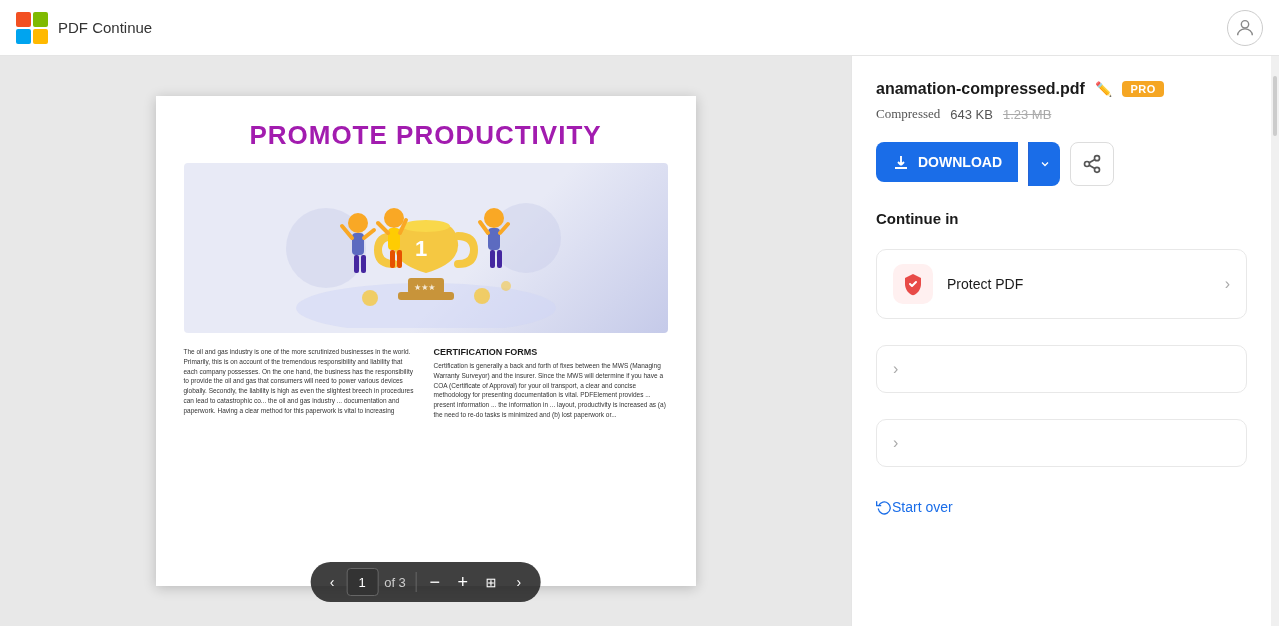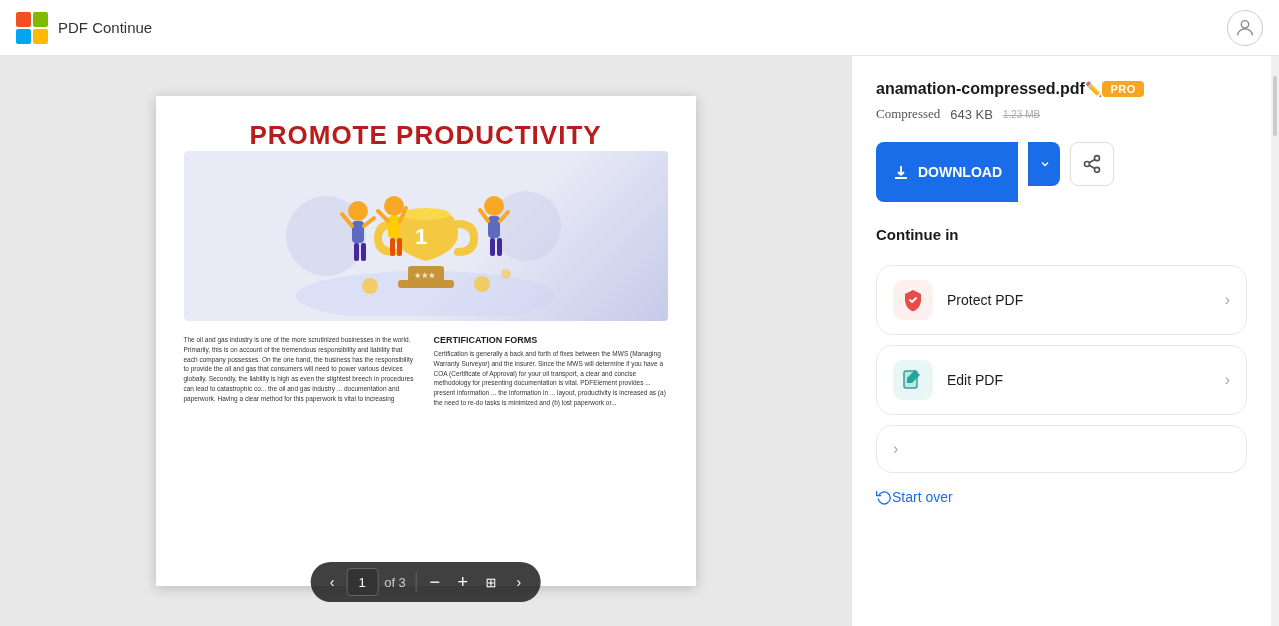--- a/index.html
+++ b/index.html
@@ -33,22 +33,22 @@
       align-items: center; justify-content: center; position: relative; overflow: hidden;
     }
 
     .pdf-page {
       background: #fff; width: 540px; height: 490px; overflow: hidden;
       box-shadow: 0 2px 12px rgba(0,0,0,0.2); position: relative;
       padding: 24px 28px;
     }
 
     .pdf-title {
-      font-size: 26px; font-weight: 900; color: #b91c1c; text-align: center;
-      letter-spacing: 1px; text-transform: uppercase;
+      font-size: 26px; font-weight: 900; color: #a21caf; text-align: center;
+      letter-spacing: 1px; margin-bottom: 12px; text-transform: uppercase;
       font-family: 'Arial Black', Arial, sans-serif;
     }
 
     .pdf-illustration {
       width: 100%; height: 170px; background: linear-gradient(135deg, #e8eaf6 60%, #c5cae9 100%);
       border-radius: 4px; margin-bottom: 14px; position: relative; overflow: hidden;
       display: flex; align-items: center; justify-content: center;
     }
 
     .pdf-columns { display: flex; gap: 16px; }
@@ -82,56 +82,56 @@
       border-radius: 50%; font-size: 16px;
     }
 
     
     .sidebar {
       width: 420px; background: #fff; border-left: 1px solid #e5e5e5;
       display: flex; flex-direction: column; padding: 24px 24px 16px;
       overflow-y: auto; flex-shrink: 0;
     }
 
-    .file-header { display: flex; align-items: center; margin-bottom: 8px; }
+    .file-header { display: flex; align-items: center; gap: 10px; margin-bottom: 8px; }
     .file-name { font-size: 16px; font-weight: 600; color: #1a1a1a; }
     .edit-icon { color: #888; cursor: pointer; font-size: 14px; }
     .pro-badge {
       background: #f5a623; color: #fff; font-size: 11px; font-weight: 700;
       padding: 2px 8px; border-radius: 4px; letter-spacing: 0.5px;
     }
 
     .file-meta { display: flex; align-items: center; gap: 10px; margin-bottom: 20px; }
     .meta-compressed { font-size: 13px; color: #555; font-family: Liberation Serif, serif; }
     .meta-size { font-size: 13px; color: #555; }
-    .meta-original { font-size: 10px; color: #aaa; text-decoration: line-through; }
+    .meta-original { font-size: 13px; color: #aaa; text-decoration: line-through; }
 
     .action-row { display: flex; gap: 10px; margin-bottom: 24px; }
     .btn-download {
       display: flex; align-items: center; gap: 8px;
       background: #1a6de8; color: #fff; border: none; border-radius: 8px;
-      padding: 0 16px; height: 60px; font-size: 14px; font-weight: 600;
+      padding: 0 16px; height: 40px; font-size: 14px; font-weight: 600;
       cursor: pointer; flex: 1;
     }
     .btn-download-arrow {
       width: 32px; height: 44px; background: #1558c0; border: none; border-radius: 0 8px 8px 0;
       color: #fff; cursor: pointer; display: flex; align-items: center; justify-content: center;
       margin-left: auto; font-size: 12px;
     }
     .btn-share {
       width: 44px; height: 44px; background: #fff; border: 1.5px solid #ddd;
       border-radius: 8px; cursor: pointer; display: flex; align-items: center; justify-content: center;
     }
 
     .continue-label { font-size: 15px; font-weight: 600; color: #1a1a1a; margin-bottom: 22px; }
 
     .continue-item {
       display: flex; align-items: center; justify-content: space-between;
-      border: 1.5px solid #e8e8e8; border-radius: 16px; padding: 14px 16px;
-      margin-bottom: 10px; cursor: pointer; transition: background 0.15s;
+      border: 1.5px solid #e8e8e8; border-radius: 10px; padding: 14px 16px;
+      margin-bottom: 26px; cursor: pointer; transition: background 0.15s;
     }
     .continue-item-left { display: flex; align-items: center; gap: 14px; }
     .continue-icon {
       width: 40px; height: 40px; border-radius: 10px;
       display: flex; align-items: center; justify-content: center; font-size: 20px;
     }
     .icon-protect { background: #fff0f0; }
     .icon-edit { background: #e8f7f5; }
     .icon-jpg { background: #fff8e8; }
     .continue-item-label { font-size: 14px; font-weight: 500; color: #1a1a1a; }
@@ -302,30 +302,20 @@
             <path d="M12 2L4 6v6c0 5.25 3.5 10.15 8 11.35C16.5 22.15 20 17.25 20 12V6L12 2z" fill="#e53935" opacity="0.9"></path>
             <path d="M9 12l2 2 4-4" stroke="#fff" stroke-width="2" stroke-linecap="round" stroke-linejoin="round"></path>
           </svg>
         </div>
         <span class="continue-item-label">Protect PDF</span>
       </div>
       <span class="chevron-right">›</span>
     </div>
 
     <div class="continue-item">
-      <div class="continue-item-left">
-        <div class="continue-icon icon-edit">
-          <svg width="24" height="24" viewBox="0 0 24 24" fill="none">
-            <rect x="3" y="3" width="13" height="17" rx="2" fill="#26a69a" opacity="0.2"></rect>
-            <rect x="3" y="3" width="13" height="17" rx="2" stroke="#26a69a" stroke-width="1.5"></rect>
-            <path d="M14 2l5 5-8 8H6v-5L14 2z" fill="#26a69a"></path>
-          </svg>
-        </div>
-        <span class="continue-item-label">Edit PDF</span>
-      </div>
       <span class="chevron-right">›</span>
     </div>
 
     <div class="continue-item">
       <span class="chevron-right">›</span>
     </div>
 
     <button class="start-over">
       <svg width="16" height="16" viewBox="0 0 24 24" fill="none" stroke="#1a6de8" stroke-width="2">
         <path d="M1 4v6h6M3.51 15a9 9 0 1 0 .49-4.95" stroke-linecap="round" stroke-linejoin="round"></path>

